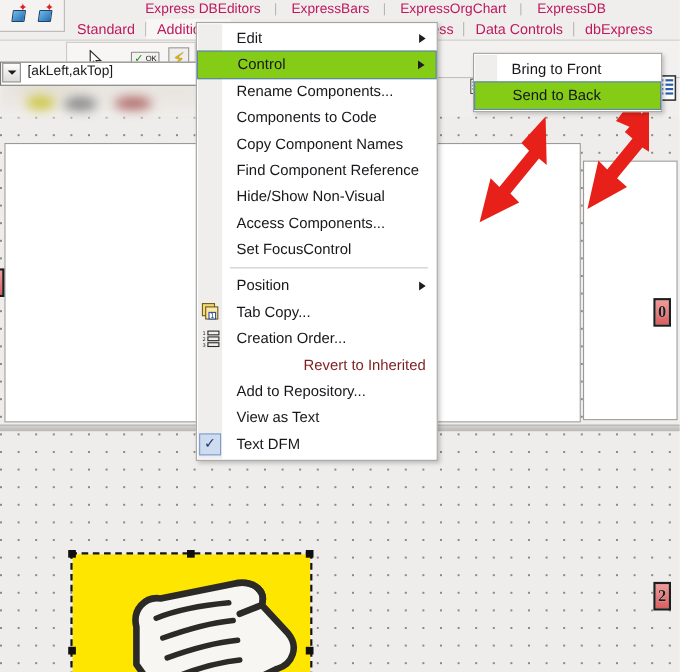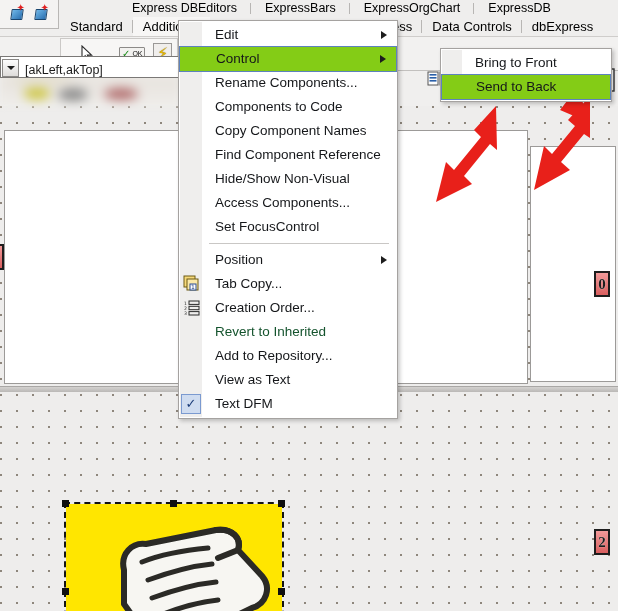--- a/index.html
+++ b/index.html
@@ -33,21 +33,21 @@
     white-space: nowrap;
     overflow: hidden;
   }
   #palette-tabs-row1 { top: 0px;  height: 17px; }
   #palette-tabs-row2 { top: 17px; height: 19px; }
 
   .palette-tab {
     display: inline-block;
     font-family: "Liberation Sans", sans-serif;
     font-size: 12.5px;
-    color: #000000;
+    color: #be185d;
     padding: 0 7px;
     line-height: 17px;
     vertical-align: top;
     position: relative;
   }
   #palette-tabs-row2 .palette-tab { line-height: 19px; font-size: 13px; }
   .palette-tab .sep {
     position: absolute;
     right: 0;
     top: 3px;
@@ -185,21 +185,21 @@
 
   
   #inspector-combo {
     position: absolute;
     left: 0; top: 56px;
     width: 180px; height: 22px;
     background: #ffffff;
     border: 1px solid #7a7876;
     box-sizing: border-box;
     display: flex;
-    align-items: flex-end;
+    align-items: flex-start;
   }
   #combo-dropdown-button {
     width: 17px; height: 18px;
     margin-left: 1px;
     background: linear-gradient(180deg,#fdfdfd,#dedcda);
     border: 1px solid #8b8987;
     box-sizing: border-box;
     position: relative;
     flex: 0 0 auto;
   }
@@ -336,21 +336,21 @@
     padding-left: 36px;
     padding-right: 10px;
     font-family: "Liberation Sans", sans-serif;
     font-size: 13.5px;
     color: #15171a;
     white-space: nowrap;
     box-sizing: border-box;
     z-index: 2;
   }
   .menu-item .label { position: relative; z-index: 3; }
-  .menu-item.disabled { color: #14532d; }
+  .menu-item.disabled { color: #7f1d1d; text-align: right; }
   .menu-item.selected {
     background: #84cc16;
     border: 1px solid #5d82bd;
     height: 26px;
     line-height: 24px;
     margin: -1px 0;
   }
   .menu-item .submenu-arrow {
     position: absolute;
     right: 10px; top: 50%;
@@ -391,21 +391,20 @@
   #submenu {
     position: absolute;
     left: 430px; top: 48px;
     width: 172px;
     background: #ffffff;
     border: 1px solid #a5a2a0;
     box-shadow: 2px 2px 4px rgba(0,0,0,0.22);
     padding: 2px 0;
     box-sizing: border-box;
     z-index: 45;
-    margin-left: 10px;
   }
   #submenu .gutter {
     position: absolute;
     left: 1px; top: 1px; bottom: 1px;
     width: 20px;
     background: #efeeed;
   }
   #submenu .menu-item { padding-left: 34px; font-size: 13.5px; }
 </style>
 </head>

